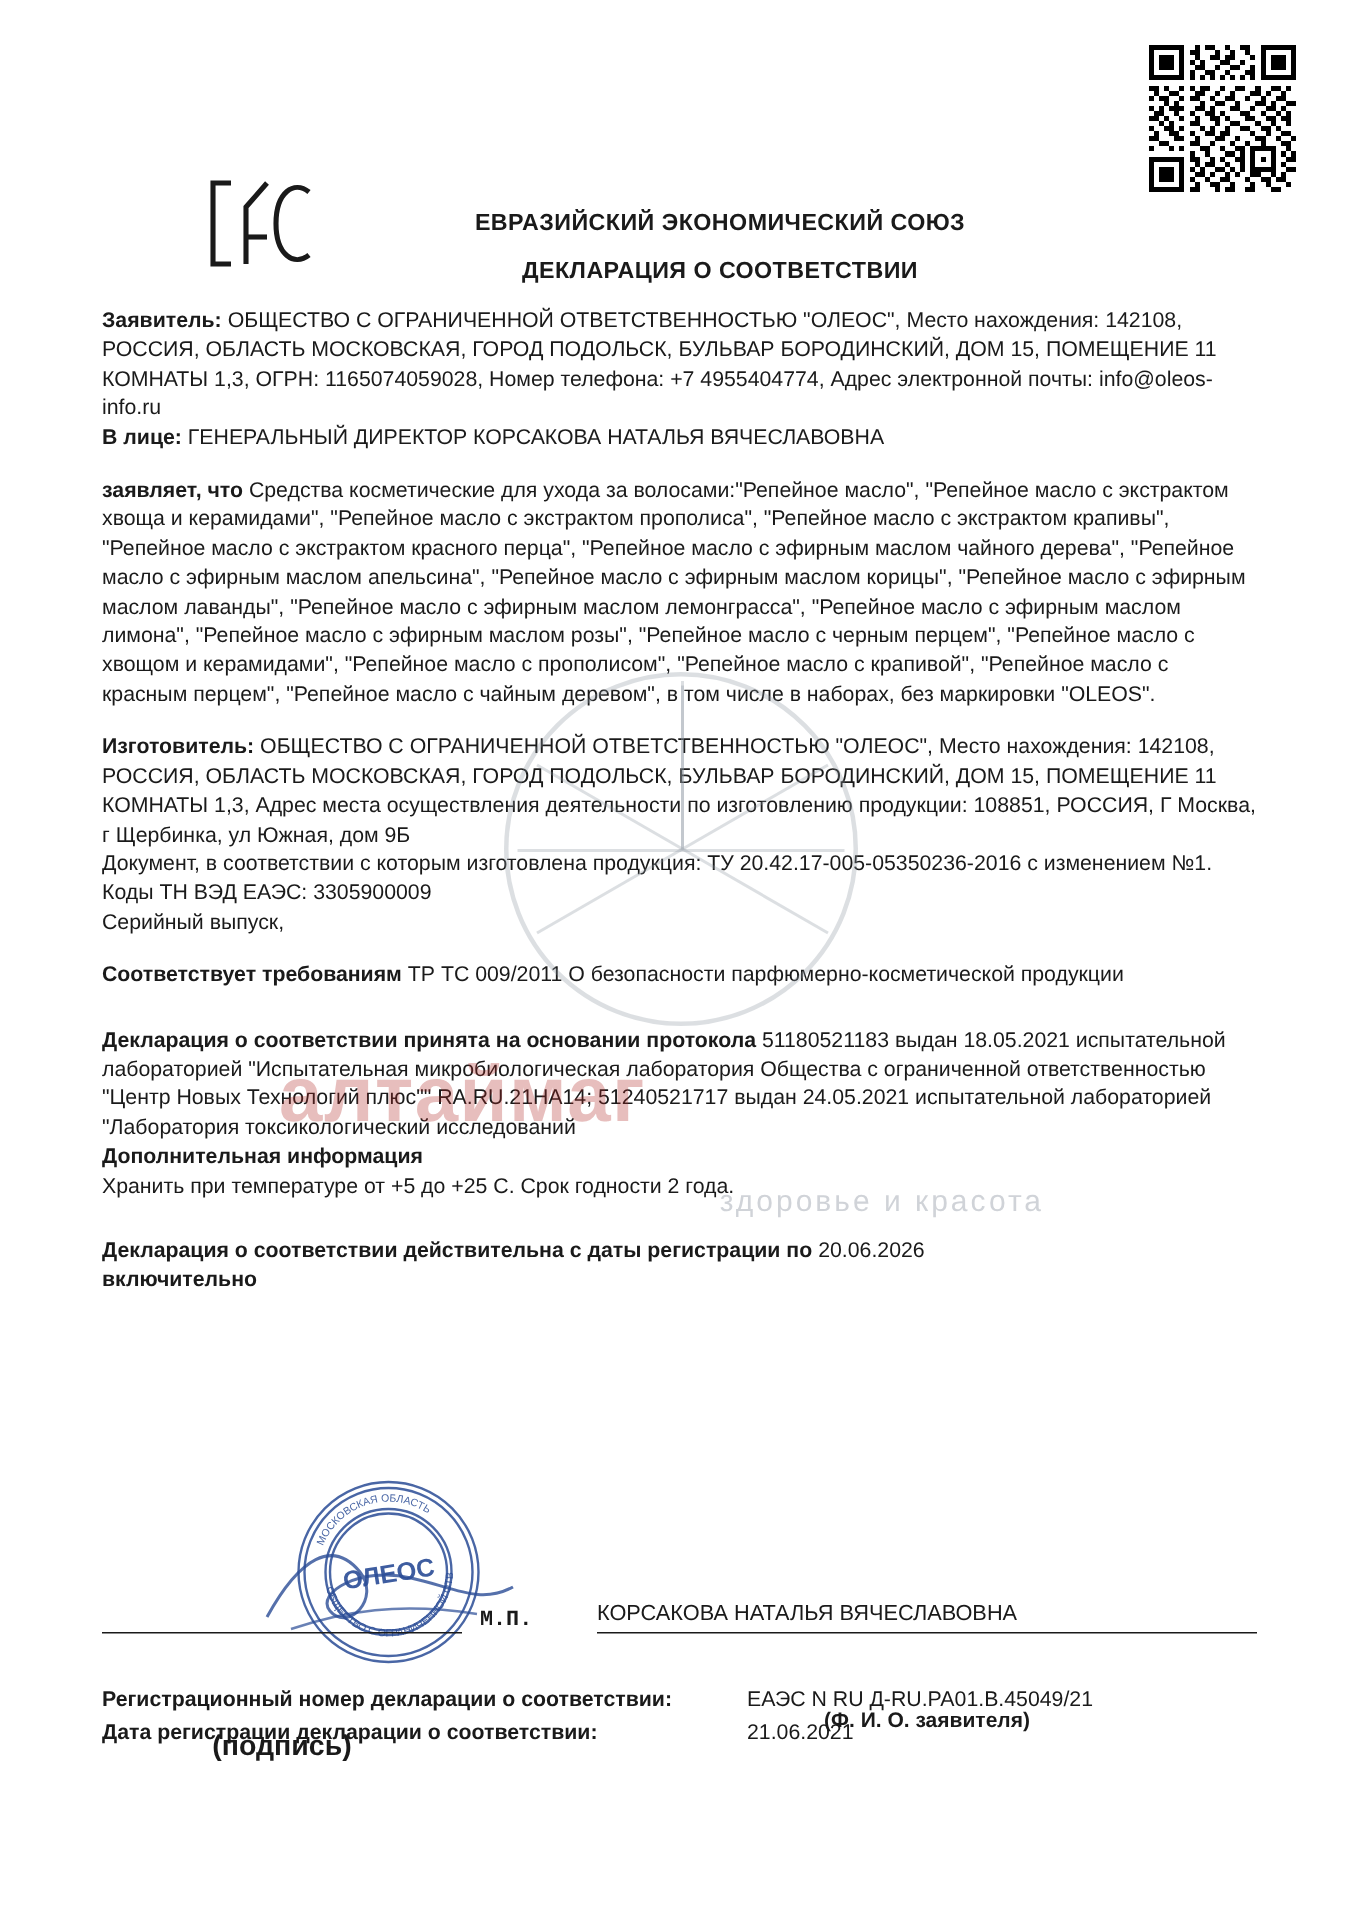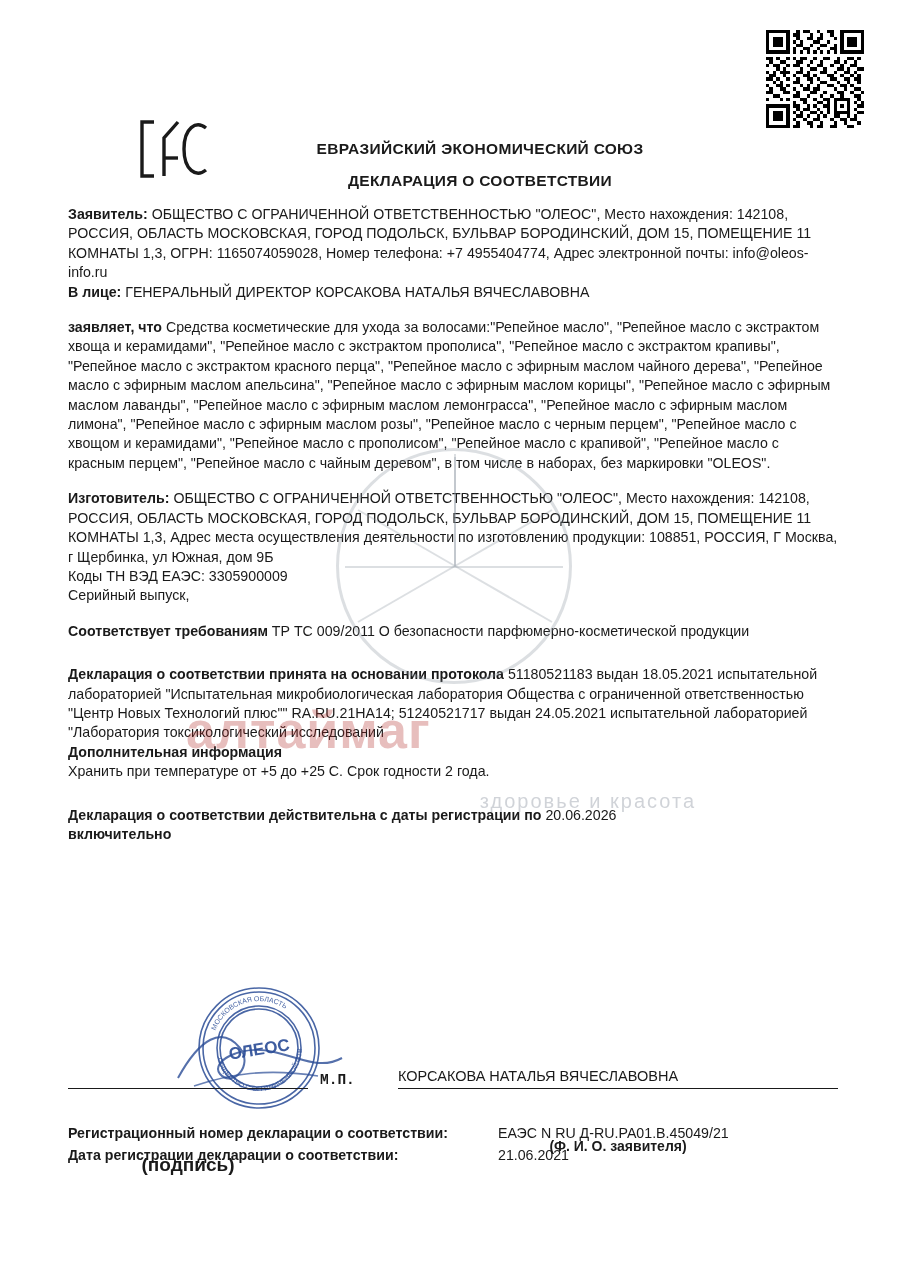--- a/index.html
+++ b/index.html
@@ -485,20 +485,21 @@
     <div class="para">
       <span class="b">заявляет, что</span><span>  Средства косметические для ухода за волосами:"Репейное масло", "Репейное масло с экстрактом хвоща и керамидами", "Репейное масло с экстрактом прополиса", "Репейное масло с экстрактом крапивы", "Репейное масло с экстрактом красного перца", "Репейное масло с эфирным маслом чайного дерева", "Репейное масло с эфирным маслом апельсина", "Репейное масло с эфирным маслом корицы", "Репейное масло с эфирным маслом лаванды", "Репейное масло с эфирным маслом лемонграсса",  "Репейное масло с эфирным маслом лимона", "Репейное масло с эфирным маслом розы",  "Репейное масло с черным перцем", "Репейное масло с хвощом и керамидами",  "Репейное масло с прополисом", "Репейное масло с крапивой", "Репейное масло с красным перцем", "Репейное масло с чайным деревом", в том числе в наборах, без маркировки "OLEOS".</span>
     </div>
 
     <div class="gap-m"></div>
 
     <div class="para">
       <span class="b">Изготовитель:</span><span> ОБЩЕСТВО С ОГРАНИЧЕННОЙ ОТВЕТСТВЕННОСТЬЮ "ОЛЕОС", Место нахождения: 142108, РОССИЯ, ОБЛАСТЬ МОСКОВСКАЯ, ГОРОД ПОДОЛЬСК, БУЛЬВАР БОРОДИНСКИЙ, ДОМ 15, ПОМЕЩЕНИЕ 11 КОМНАТЫ 1,3, Адрес места осуществления деятельности по изготовлению продукции: 108851, РОССИЯ, Г Москва, г Щербинка, ул Южная, дом 9Б</span>
     </div>
 
+    <div class="para">Документ, в соответствии с которым изготовлена продукция: ТУ 20.42.17-005-05350236-2016 с изменением №1.</div>
     <div class="para">Коды ТН ВЭД ЕАЭС: 3305900009</div>
     <div class="para">Серийный выпуск,</div>
 
     <div class="gap-m"></div>
 
     <div class="para">
       <span class="b">Соответствует требованиям</span><span>   ТР ТС 009/2011 О безопасности парфюмерно-косметической продукции</span>
     </div>
 
     <div class="gap-l"></div>

